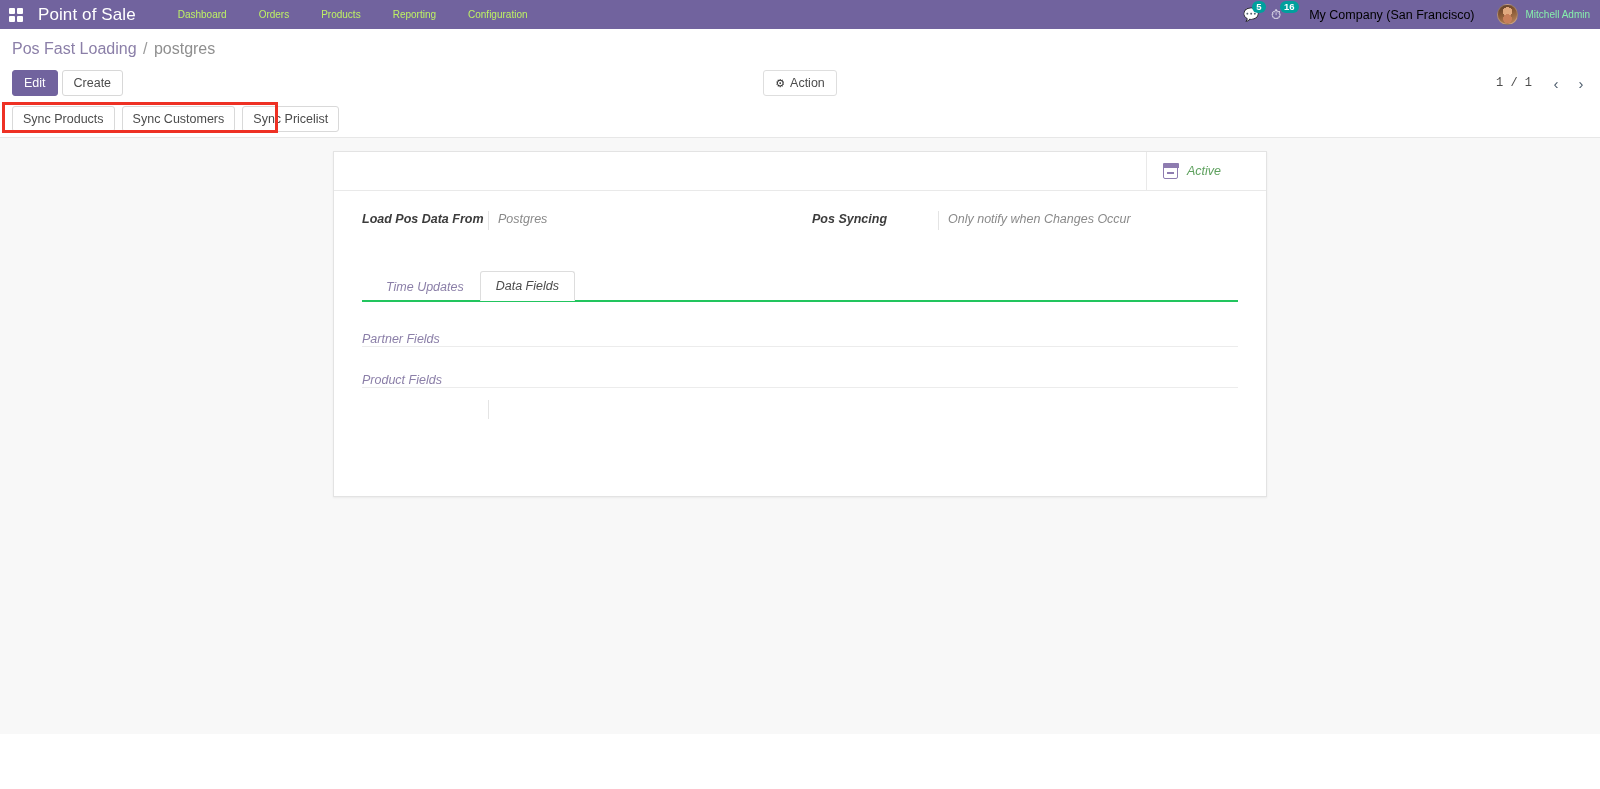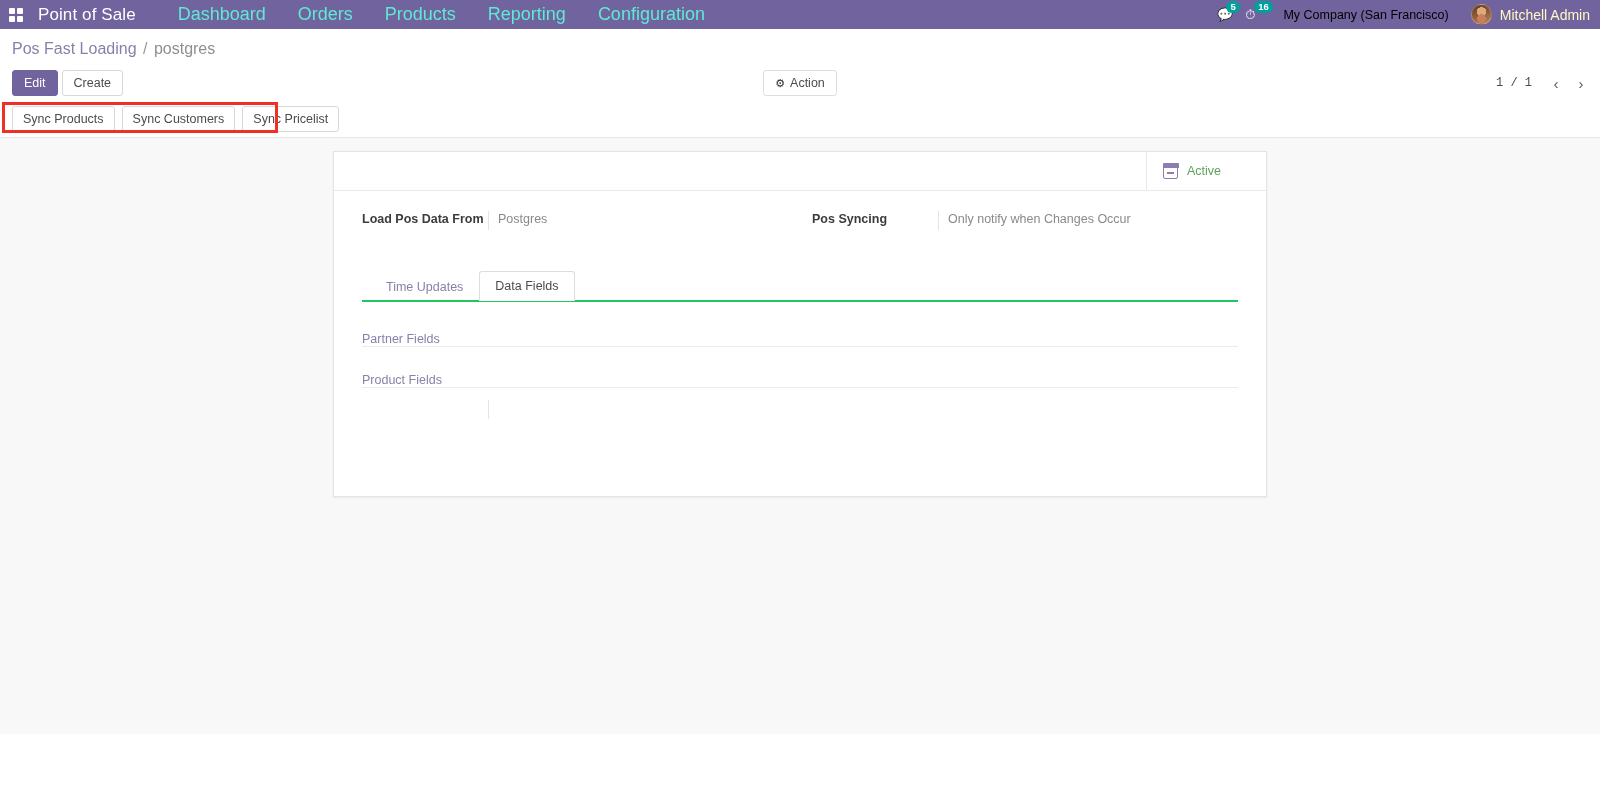--- a/index.html
+++ b/index.html
@@ -42,22 +42,22 @@
     margin-left: 12px;
     margin-right: 26px;
     color: #ffffff;
     letter-spacing: .1px;
     white-space: nowrap;
     cursor: pointer;
   }
   .nav-menu { display: flex; align-items: center; height: 29px; }
   .nav-menu .nav-item {
     padding: 0 16px;
-    font-size: 18px;
-    color: #5eead4;
+    font-size: 10px;
+    color: #bef264;
     line-height: 29px;
     white-space: nowrap;
     cursor: pointer;
   }
   .nav-right {
     margin-left: auto;
     display: flex;
     align-items: center;
     height: 29px;
   }
@@ -100,21 +100,21 @@
   .avatar {
     width: 21px; height: 21px;
     border-radius: 50%;
     background:
       radial-gradient(circle at 50% 72%, #c87f5a 0 26%, rgba(0,0,0,0) 27%),
       radial-gradient(circle at 50% 36%, #e0a87e 0 30%, rgba(0,0,0,0) 31%),
       linear-gradient(160deg, #5b3b26 0%, #8a5a36 45%, #c08a5e 100%);
     flex: 0 0 auto;
     border: 1px solid rgba(255,255,255,.25);
   }
-  .user-name { font-size: 14px; color: #fef9c3; margin-left: 8px; white-space: nowrap; }
+  .user-name { font-size: 10px; color: #86efac; margin-left: 8px; white-space: nowrap; }
 
   
   .control-panel { background: #ffffff; }
   .cp-row1 {
     padding: 11px 0 0 12px;
     height: 32px;
   }
   .breadcrumb { font-size: 16px; color: #8f8f8f; white-space: nowrap; }
   .breadcrumb .bc-link { color: #8b7fa8; cursor: pointer; }
   .breadcrumb .bc-sep { color: #9b9b9b; padding: 0 2px; }
@@ -226,20 +226,21 @@
     border: 3px solid #ee3124;
     pointer-events: none;
     z-index: 5;
   }
 
   
   .content-area {
     background: #f8f8f8;
     height: 596px;
     padding-top: 13px;
+    font-style: italic;
   }
   .o-form-view {
     width: 934px;
     margin: 0 auto;
     background: #ffffff;
     border: 1px solid #e3e3e3;
     box-shadow: 0 1px 2px rgba(0,0,0,.06);
     min-height: 346px;
   }
   .stat-bar {

